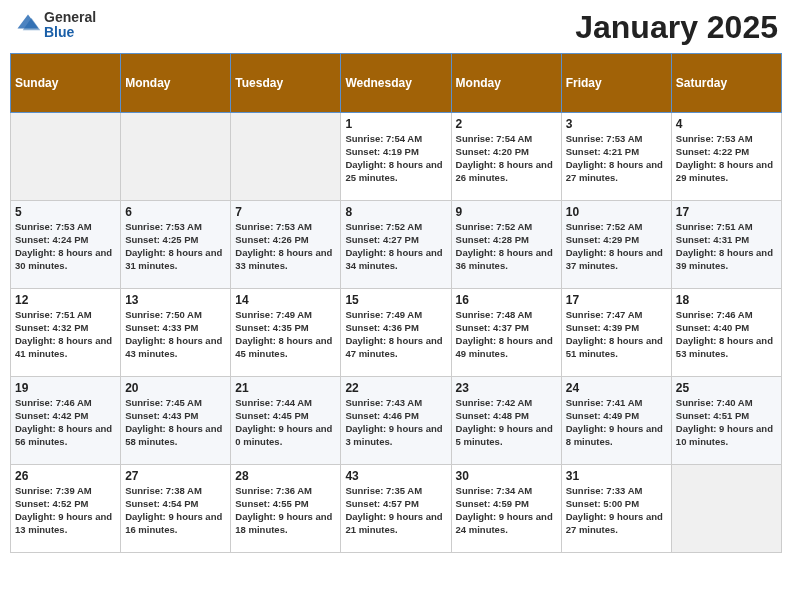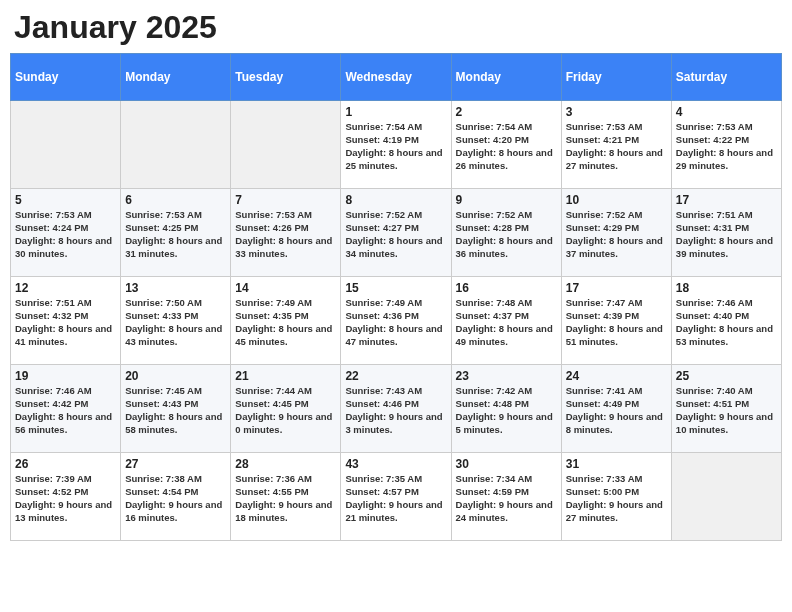--- a/index.html
+++ b/index.html
@@ -59,25 +59,25 @@
     .cal-subtitle {
       font-size: 14px;
       color: #444;
     }
     .calendar {
       width: 100%;
       border-collapse: collapse;
       table-layout: fixed;
     }
     .calendar th {
-      background: #3b82f6;
+      background: #a16207;
       color: #fff;
       font-size: 12px;
       font-weight: bold;
-      padding: 16px 4px;
+      padding: 22px 4px;
       text-align: left;
       border: 1px solid #5a90cc;
     }
     .calendar td {
       vertical-align: top;
       border: 1px solid #ccc;
       padding: 4px 4px 3px 4px;
       font-size: 10px;
       color: #333;
       height: 88px;
@@ -101,20 +101,31 @@
     }
     .empty-cell {
       background: #f0f0f0 !important;
     }
   </style>
 </head>
 <body>
 
 <div class="page">
   <div class="header">
+    <div class="logo">
+      <svg class="logo-icon" viewBox="0 0 32 32">
+        <rect x="0" y="0" width="32" height="32" fill="none"></rect>
+        <polygon points="16,4 28,20 4,20" fill="#2d6db5" opacity="0.85"></polygon>
+        <polygon points="20,8 30,22 10,22" fill="#1a5fa8" opacity="0.5"></polygon>
+      </svg>
+      <div class="logo-text">
+        <span class="logo-general">General</span>
+        <span class="logo-blue">Blue</span>
+      </div>
+    </div>
     <div class="title-block">
       <div class="cal-title">January 2025</div>
     </div>
   </div>
 
   <table class="calendar">
     <thead>
       <tr>
       <th>Sunday</th>
           <th>Monday</th>

